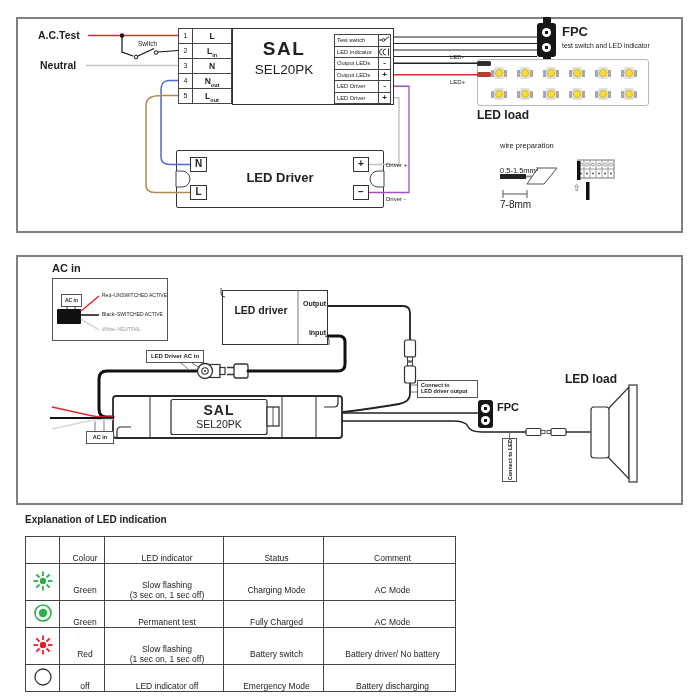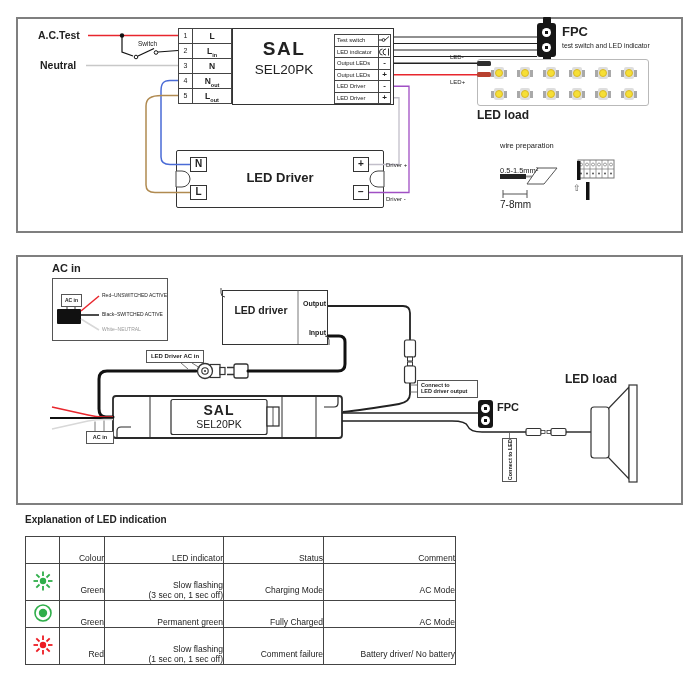--- a/index.html
+++ b/index.html
@@ -30,21 +30,21 @@
 .fpc-tab{position:absolute;background:#161616;border-radius:1px}
 
 .ledboard{position:absolute;left:477px;top:59px;width:172px;height:47px;border:1px solid #b9b9b9;border-radius:3px;background:#fff}
 .led{position:absolute;width:16px;height:12px;display:flex;align-items:center}
 .led .pad{width:3px;height:7px;background:#a9a9a9}
 .led .bodyled{flex:1;height:12px;background:#dedede;border-radius:2px;display:flex;align-items:center;justify-content:center}
 .led .dot{width:8px;height:8px;border-radius:50%;background:#f6df35;border:1px solid #d9b92a}
 .wirepad{position:absolute;width:14px;height:5px;border-radius:1.5px}
 
 .ind-table{border-collapse:collapse;table-layout:fixed;position:absolute;left:25px;top:536px;width:430px;font-size:8.5px;color:#222}
-.ind-table td,.ind-table th{border:1px solid #444;padding:16px 0 0 6px;text-align:right;font-weight:normal;vertical-align:middle}
+.ind-table td,.ind-table th{border:1px solid #444;padding:16px 0 0 6px;text-align:center;font-weight:normal;vertical-align:middle}
 .ind-table .icoc{padding:0;text-align:center}
 .pre{white-space:pre-line}
 .vbox{position:absolute;border:1px solid #555;background:#fff;display:flex;align-items:center;justify-content:center}
 .vtext{writing-mode:vertical-rl;transform:rotate(180deg);font-size:5.5px;font-weight:bold;white-space:nowrap}
 .smbox{position:absolute;border:1px solid #555;background:#fff;text-align:center}
 svg.wires{position:absolute;left:0;top:0;pointer-events:none}
 </style>
 </head>
 <body>
 
@@ -401,21 +401,21 @@
       <td>AC Mode</td>
     </tr>
     <tr style="height:24px">
       <td class="icoc">
         <svg width="22" height="22" viewBox="0 0 22 22">
               <circle cx="11" cy="11" r="8" fill="none" stroke="#2fae4a" stroke-width="1.6"></circle>
               <circle cx="11" cy="11" r="4.2" fill="#2fae4a"></circle>
             </svg>
       </td>
       <td>Green</td>
-      <td class="pre">Permanent green</td>
+      <td class="pre">Permanent test</td>
       <td>Fully Charged</td>
       <td>AC Mode</td>
     </tr>
     <tr style="height:31px">
       <td class="icoc">
         <svg width="22" height="22" viewBox="0 0 22 22">
               <circle cx="11" cy="11" r="3.2" fill="#ed1c24"></circle>
               <g stroke="#ed1c24" stroke-width="1.8">
                 <line x1="16" y1="11" x2="20.5" y2="11"></line>
                 <line x1="14.5" y1="14.5" x2="17.7" y2="17.7"></line>
@@ -424,19 +424,30 @@
                 <line x1="6" y1="11" x2="1.5" y2="11"></line>
                 <line x1="7.5" y1="7.5" x2="4.3" y2="4.3"></line>
                 <line x1="11" y1="6" x2="11" y2="1.5"></line>
                 <line x1="14.5" y1="7.5" x2="17.7" y2="4.3"></line>
               </g>
             </svg>
       </td>
       <td>Red</td>
       <td class="pre">Slow flashing
 (1 sec on, 1 sec off)</td>
-      <td>Comment failure</td>
+      <td>Battery switch</td>
       <td>Battery driver/ No battery</td>
+    </tr>
+    <tr style="height:24px">
+      <td class="icoc">
+        <svg width="22" height="22" viewBox="0 0 22 22">
+              <circle cx="11" cy="11" r="8" fill="none" stroke="#333" stroke-width="1.3"></circle>
+            </svg>
+      </td>
+      <td>off</td>
+      <td class="pre">LED indicator off</td>
+      <td>Emergency Mode</td>
+      <td>Battery discharging</td>
     </tr>
   </tbody>
     </table>
 
 </div>
 
 </body></html>

